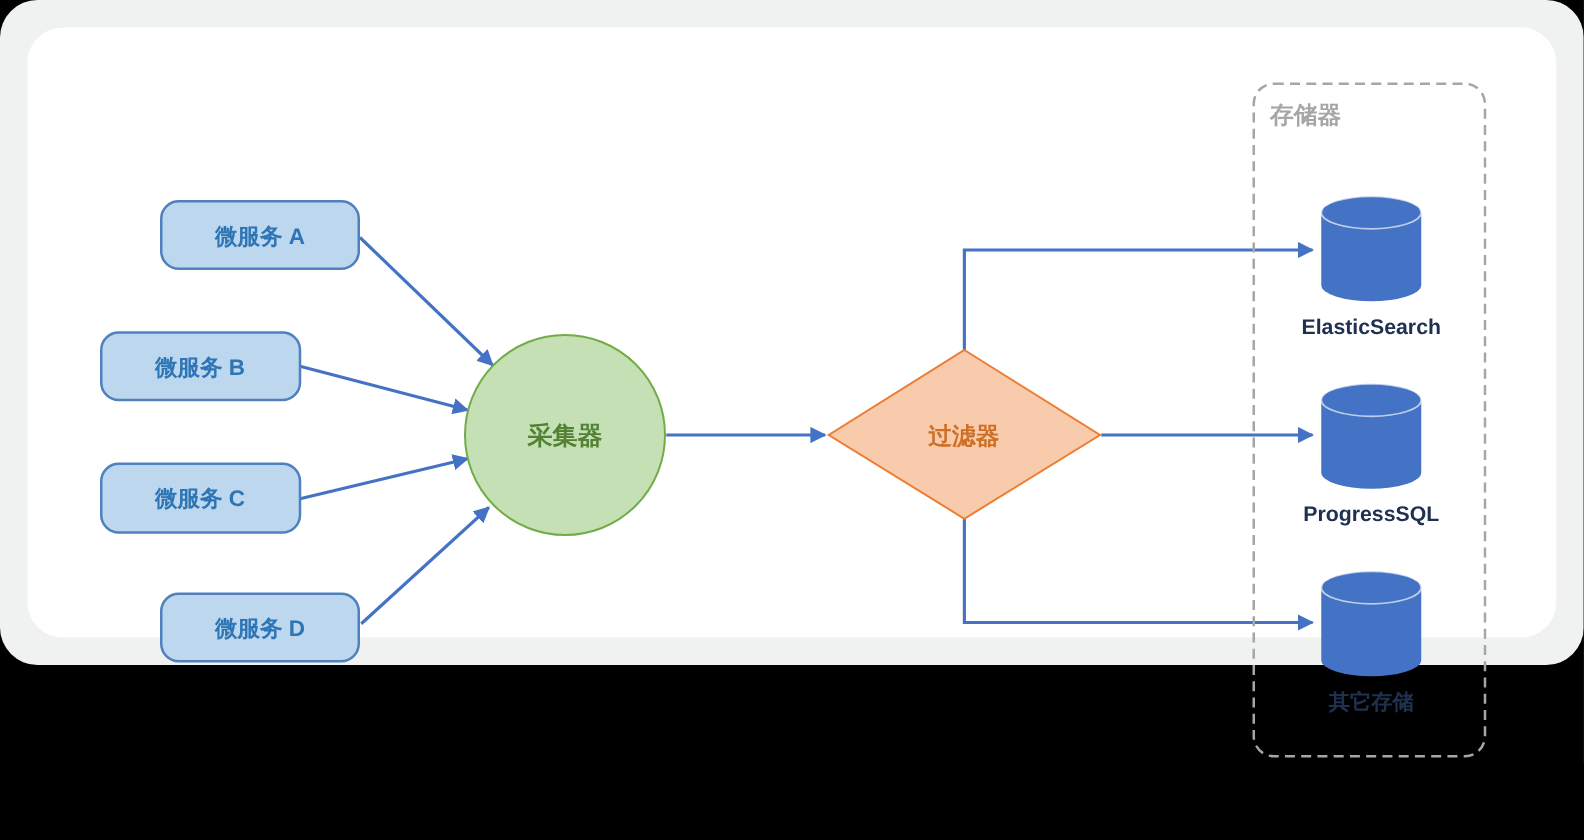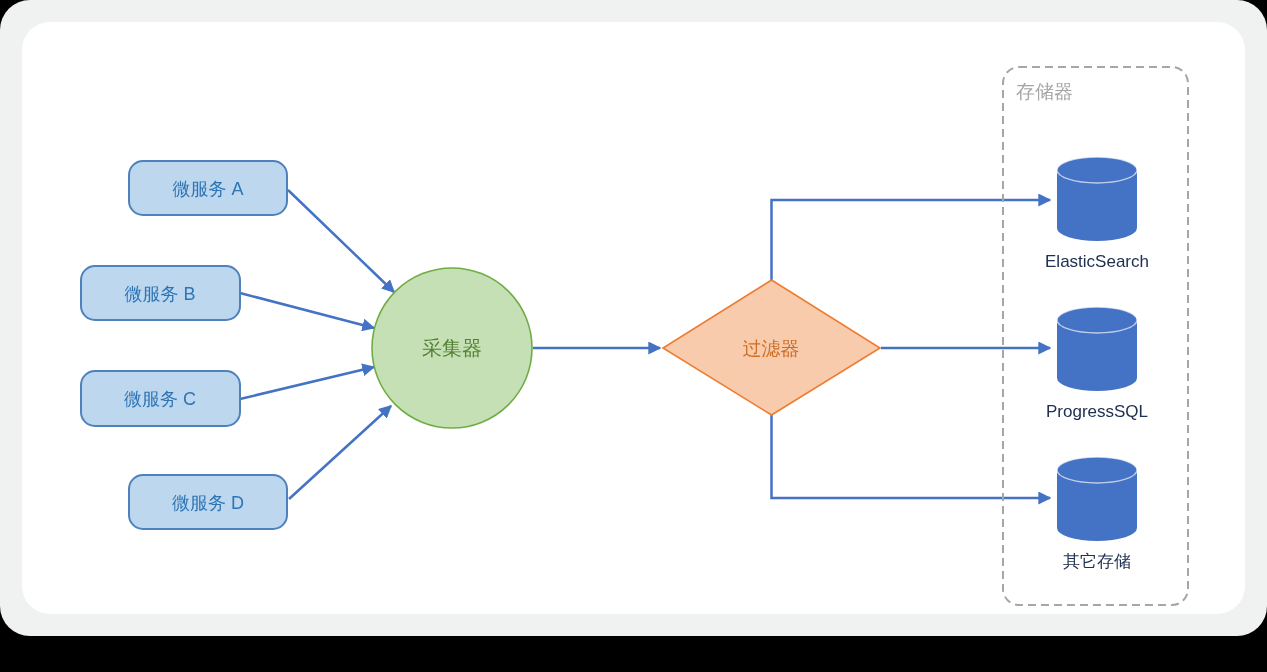--- a/index.html
+++ b/index.html
@@ -4,21 +4,21 @@
 <style>
   html, body {
     margin: 0;
     padding: 0;
     width: 1267px;
     height: 672px;
     background: #000;
     font-family: "Liberation Sans", "DejaVu Sans", sans-serif;
     overflow: hidden;
   }
-  .stage { position: relative; width: 1267px; height: 636px; }
+  .stage { position: relative; width: 1267px; height: 532px; font-weight: bold; }
   .frame {
     position: absolute; inset: 0;
     background: #f0f1f1;
     border-radius: 30px;
   }
   .card {
     position: absolute; inset: 22px;
     background: #ffffff;
     border-radius: 28px;
   }

